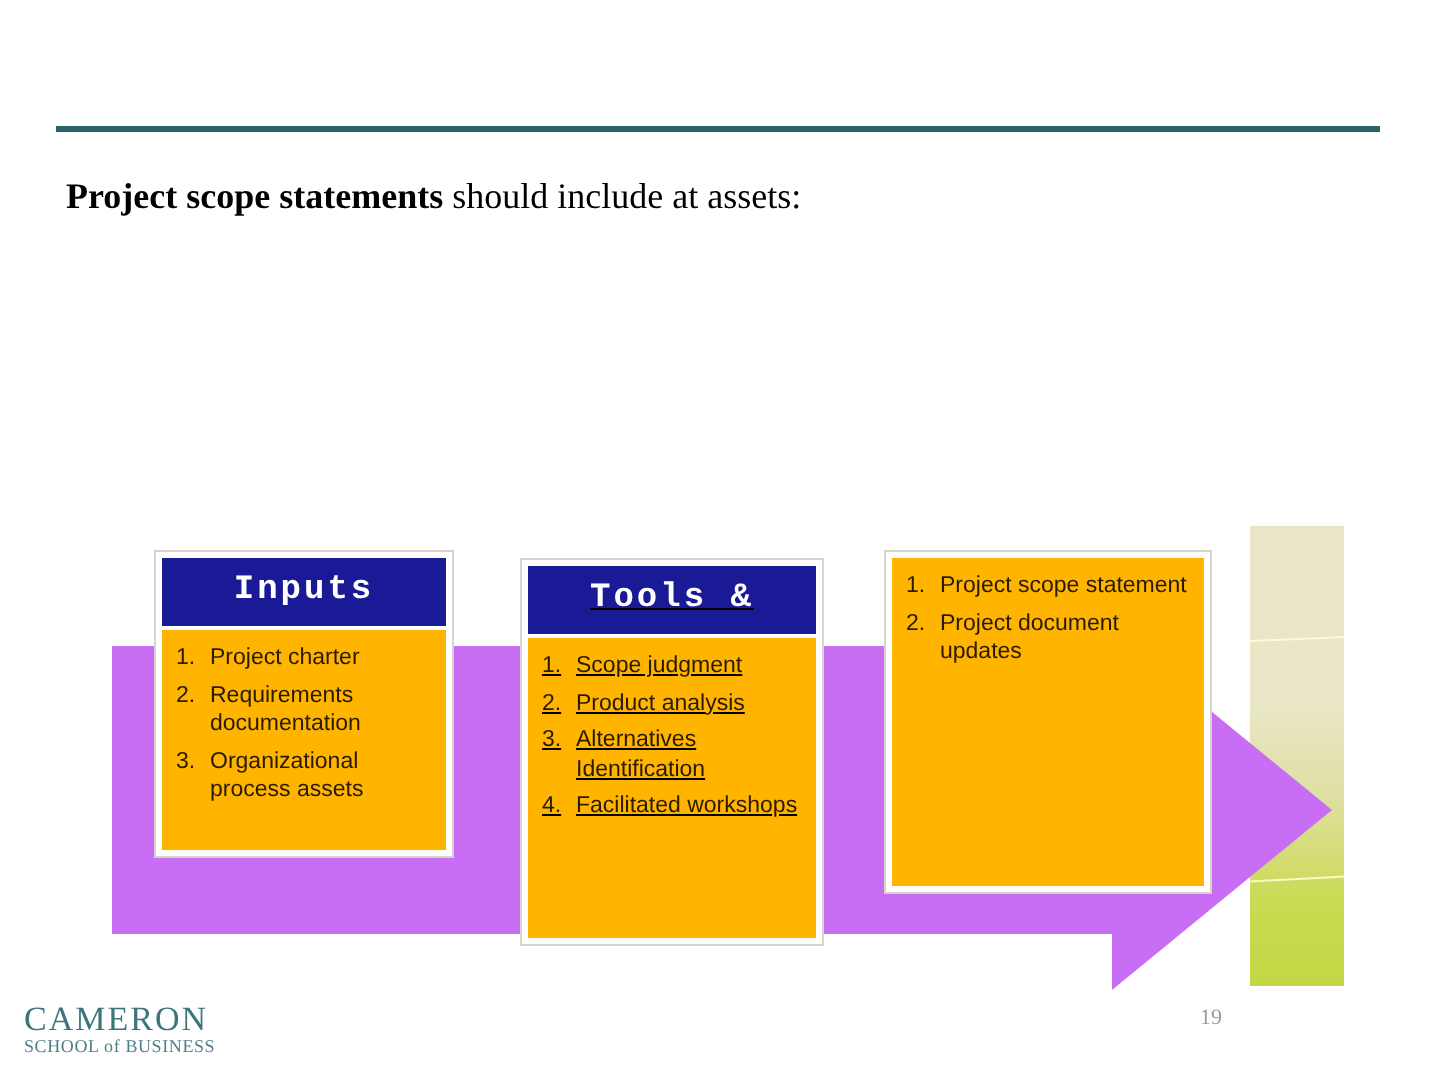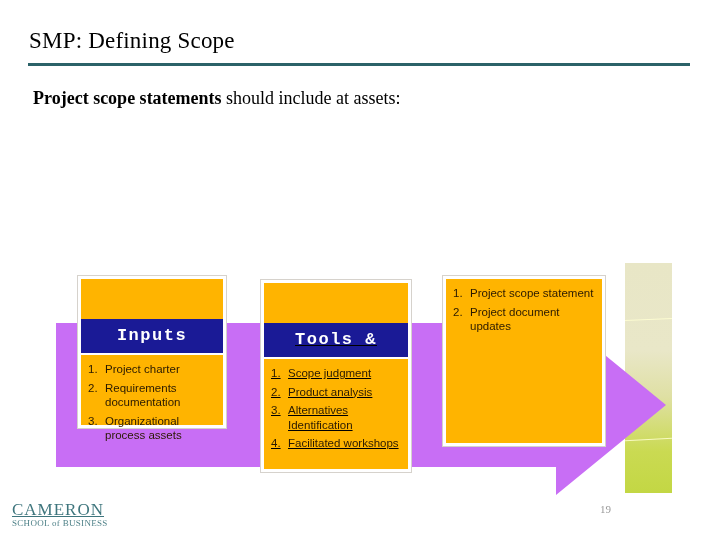--- a/index.html
+++ b/index.html
@@ -73,21 +73,20 @@
     background:#1a1a96;
     color:#ffffff;
     font-family:"Liberation Mono", monospace;
     font-weight:bold;
     font-size:17px;
     text-align:center;
     letter-spacing:1.5px;
     line-height:21px;
     padding:6px 2px 7px 2px;
     border-bottom:2px solid #ffffff;
-    margin-top:40px;
   }
   .proc-list{
     margin:0;padding:7px 6px 6px 7px;
     font-family:"Liberation Sans", sans-serif;
     font-size:11.5px;
     color:#2a1a00;
     line-height:14.5px;
   }
   .proc-item{
     display:flex;
@@ -107,21 +106,20 @@
     position:absolute;left:12px;top:501px;
     width:110px;
   }
   #logo-main{
     font-family:"Liberation Serif", serif;
     font-size:17px;
     letter-spacing:1px;
     color:#2e6a72;
     line-height:17px;
     opacity:0.92;
-    text-decoration:underline;
   }
   #logo-sub{
     font-family:"Liberation Serif", serif;
     font-size:9px;
     letter-spacing:0.3px;
     color:#2e6a72;
     line-height:11px;
     opacity:0.85;
     white-space:nowrap;
   }
@@ -131,21 +129,20 @@
     font-family:"Liberation Serif", serif;
     font-size:11px;
     color:#9a9a9a;
   }
 </style>
 </head>
 <body>
 
 <div id="slide">
 
-  <div id="slide-title">SMP: Defining Scope</div>
   <div id="title-rule"></div>
 
   <div id="subtitle">
     <span class="bold">Project scope statements</span><span> should include at assets:</span>
   </div>
 
   <div id="green-band">
     <div class="streak s1"></div>
     <div class="streak s2"></div>
   </div>

